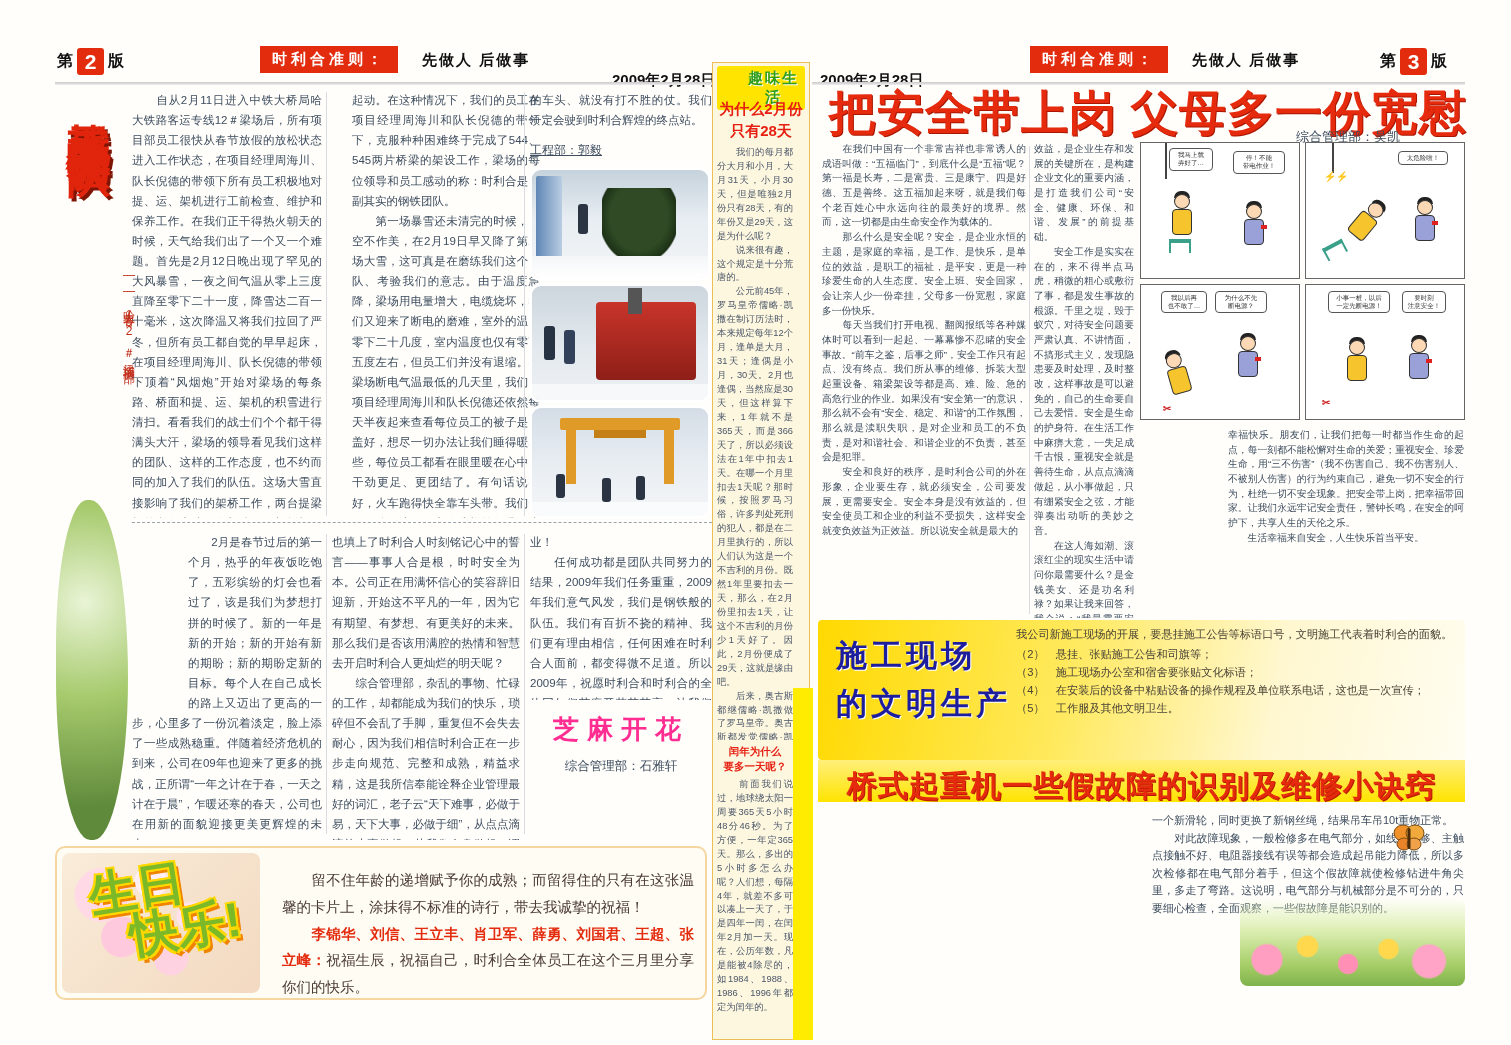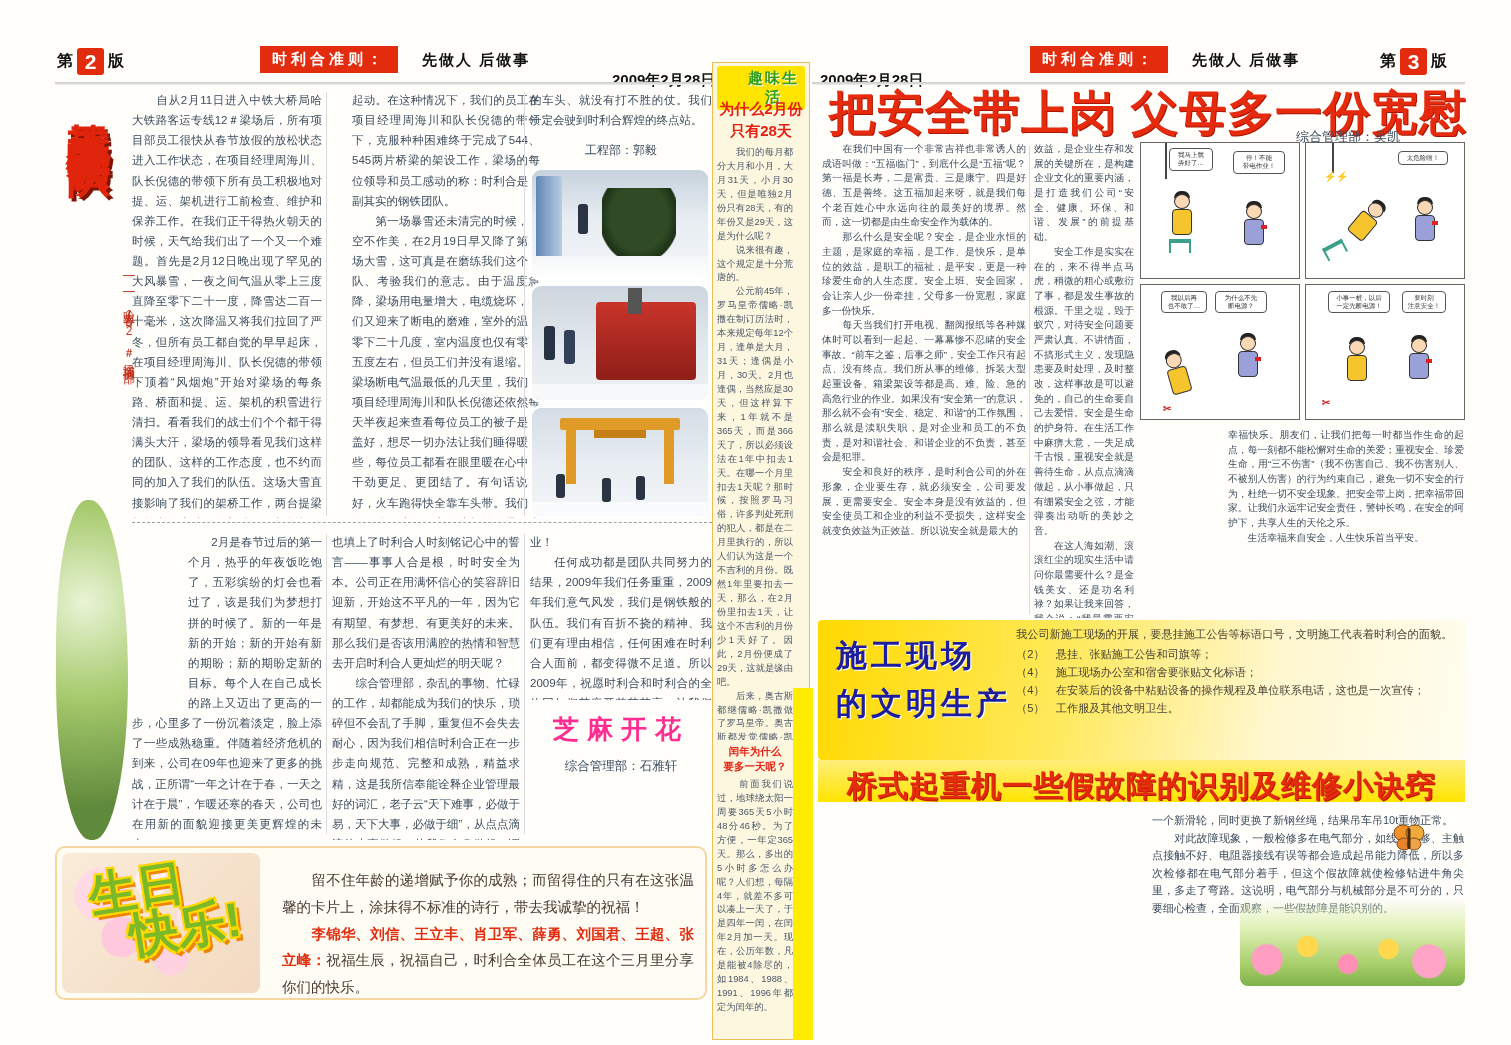--- a/index.html
+++ b/index.html
@@ -19,21 +19,21 @@
   
   .bodycol { position:absolute; color:#3d4c5e; text-align:justify; white-space:pre-wrap; overflow:hidden; line-height:1.75; }
   .f12 { font-size:11.5px; }
   .f10 { font-size:9.8px; line-height:1.5; }
   .f11 { font-size:11px; line-height:1.6; }
 
   
   .vtitle { position:absolute; writing-mode:vertical-rl; text-orientation:upright; color:#e0250c; font-weight:bold; font-size:44px; letter-spacing:4px; text-shadow:3px 3px 0 #7e1404; font-family:"Liberation Sans",sans-serif; }
   .vsub { position:absolute; writing-mode:vertical-rl; text-orientation:upright; color:#c2301c; font-size:12px; letter-spacing:2px; }
 
-  .byline-r { position:absolute; color:#3d4c5e; font-size:12px; text-align:center; }
+  .byline-r { position:absolute; color:#3d4c5e; font-size:12px; text-align:left;text-decoration:underline; }
   .photo { position:absolute; border-radius:9px; overflow:hidden; box-shadow:0 0 0 3px #fff, 0 1px 3px rgba(0,0,0,.25); }
   .photo > div { position:absolute; }
 
   .dashed-h { position:absolute; border-top:1px dashed #9aa4ad; }
   .sep-v { position:absolute; width:1px; background:#d8dce0; }
 
   .greenblob { position:absolute; border-radius:45% 55% 50% 50%; background:radial-gradient(circle at 40% 30%, #e7f3d2 0%, #9cc45c 40%, #4e7d26 85%); opacity:.9; }
   .spacer-float { float:left; width:56px; height:178px; }
 
   .sesame-title { position:absolute; color:#ff2d92; font-weight:bold; font-size:26px; letter-spacing:8px; text-align:center; }
@@ -194,21 +194,21 @@
   <div class="fun-badge" style="left:717px; top:66px; width:88px;padding-left:25px;">趣味生活</div>
   <div class="fun-title" style="left:714px; top:98px; width:94px; white-space:pre-wrap;">为什么2月份
 只有28天</div>
   <div class="fun-body" style="left:717px; top:146px; width:76px; height:594px;">　　我们的每月都分大月和小月，大月31天，小月30天，但是唯独2月份只有28天，有的年份又是29天，这是为什么呢？
 　　说来很有趣，这个规定是十分荒唐的。
 　　公元前45年，罗马皇帝儒略·凯撒在制订历法时，本来规定每年12个月，逢单是大月，31天；逢偶是小月，30天。2月也逢偶，当然应是30天，但这样算下来，1年就不是365天，而是366天了，所以必须设法在1年中扣去1天。在哪一个月里扣去1天呢？那时候，按照罗马习俗，许多判处死刑的犯人，都是在二月里执行的，所以人们认为这是一个不吉利的月份。既然1年里要扣去一天，那么，在2月份里扣去1天，让这个不吉利的月份少1天好了。因此，2月份便成了29天，这就是缘由吧。
 　　后来，奥古斯都继儒略·凯撒做了罗马皇帝。奥古斯都发觉儒略·凯撒是7月份生的，7月份是大月，有31天，奥古斯都自己是8月份生的，8月份偏偏逢偶是小月，只有30天。为了和儒略·凯撒表示同等的尊严，奥古斯都就决定把8月份也改为31天，同时把下半年的其他月份也改了：9月份和11月份，由原来是大月改为小月；10月份和12月份，由原来是小月改为大月。这样又多出来一天，怎么办呢？依旧从不吉利的2月份内扣掉！于是，2月份就只有28天了。
 　　2000多年来，人们所以沿用这个不合理的规定，只是一种习惯罢了。世界各国研究历法的人，已经提出许多改进历法的方案，想把历法改得更合理些。</div>
   <div class="fun-sub" style="left:714px; top:744px; width:82px; white-space:pre-wrap;">闰年为什么
 要多一天呢？</div>
-  <div class="fun-body" style="left:717px; top:778px; width:76px; height:252px;">　　前面我们说过，地球绕太阳一周要365天5小时48分46秒。为了方便，一年定365天。那么，多出的5小时多怎么办呢？人们想，每隔4年，就差不多可以凑上一天了，于是四年一闰，在闰年2月加一天。现在，公历年数，凡是能被4除尽的，如1984、1988、1991、1996年都定为闰年的。</div>
+  <div class="fun-body" style="left:717px; top:778px; width:76px; height:252px;">　　前面我们说过，地球绕太阳一周要365天5小时48分46秒。为了方便，一年定365天。那么，多出的5小时多怎么办呢？人们想，每隔4年，就差不多可以凑上一天了，于是四年一闰，在闰年2月加一天。现在，公历年数，凡是能被4除尽的，如1984、1988、1986、1996年都定为闰年的。</div>
 
   <div class="headline3" style="left:828px; top:82px; width:640px;">把安全带上岗  父母多一份宽慰</div>
   <div class="byline3" style="left:900px; top:128px; width:500px;">综合管理部：吴凯</div>
 
   <div class="bodycol f10" style="left:822px; top:142px; width:204px; height:476px;">　　在我们中国有一个非常吉祥也非常诱人的成语叫做：“五福临门”，到底什么是“五福”呢？第一福是长寿，二是富贵、三是康宁、四是好德、五是善终。这五福加起来呀，就是我们每个老百姓心中永远向往的最美好的境界。然而，这一切都是由生命安全作为载体的。
 　　那么什么是安全呢？安全，是企业永恒的主题，是家庭的幸福，是工作、是快乐，是单位的效益，是职工的福祉，是平安，更是一种珍爱生命的人生态度。安全上班、安全回家，会让亲人少一份牵挂，父母多一份宽慰，家庭多一份快乐。
 　　每天当我们打开电视、翻阅报纸等各种媒体时可以看到一起起、一幕幕惨不忍睹的安全事故。“前车之鉴，后事之师”，安全工作只有起点、没有终点。我们所从事的维修、拆装大型起重设备、箱梁架设等都是高、难、险、急的高危行业的作业。如果没有“安全第一”的意识，那么就不会有“安全、稳定、和谐”的工作氛围，那么就是渎职失职，是对企业和员工的不负责，是对和谐社会、和谐企业的不负责，甚至会是犯罪。
 　　安全和良好的秩序，是时利合公司的外在形象，企业要生存，就必须安全，公司要发展，更需要安全。安全本身是没有效益的，但安全使员工和企业的利益不受损失，这样安全就变负效益为正效益。所以说安全就是最大的</div>
   <div class="sep-v" style="left:1029px; top:146px; height:468px;"></div>
   <div class="bodycol f10" style="left:1034px; top:142px; width:100px; height:476px;">效益，是企业生存和发展的关键所在，是构建企业文化的重要内涵，是打造我们公司“安全、健康、环保、和谐、发展”的前提基础。
@@ -291,21 +291,21 @@
       <div class="spark" style="left:16px; top:112px; color:#c22;">✂</div>
     </div>
   </div>
 
   <div class="civ-box" style="left:818px; top:620px; width:647px; height:140px;"></div>
   <div class="civ-title" style="left:836px; top:632px; width:190px; white-space:pre-wrap;">施工现场
 的文明生产</div>
   <div class="civ-text" style="left:1016px; top:626px; width:442px; height:130px;">
     <div class="intro">我公司新施工现场的开展，要悬挂施工公告等标语口号，文明施工代表着时利合的面貌。</div>
     <div>（2）　悬挂、张贴施工公告和司旗等；</div>
-    <div>（4）　施工现场办公室和宿舍要张贴文化标语；</div>
+    <div>（3）　施工现场办公室和宿舍要张贴文化标语；</div>
     <div>（4）　在安装后的设备中粘贴设备的操作规程及单位联系电话，这也是一次宣传；</div>
     <div>（5）　工作服及其他文明卫生。</div>
   </div>
 
   <div class="crane-strip" style="left:818px; top:760px; width:647px; height:42px;"></div>
   <div class="crane-head" style="left:818px; top:766px; width:647px;">桥式起重机一些假故障的识别及维修小诀窍</div>
   <div class="bodycol f11" style="left:1152px; top:812px; width:312px; height:178px;">一个新滑轮，同时更换了新钢丝绳，结果吊车吊10t重物正常。
 　　对此故障现象，一般检修多在电气部分，如线径不够、主触点接触不好、电阻器接线有误等都会造成起吊能力降低，所以多次检修都在电气部分着手，但这个假故障就使检修钻进牛角尖里，多走了弯路。这说明，电气部分与机械部分是不可分的，只要细心检查，全面观察，一些假故障是能识别的。</div>
 
   <div class="flowers" style="left:1240px; top:898px; width:225px; height:88px;"></div>

